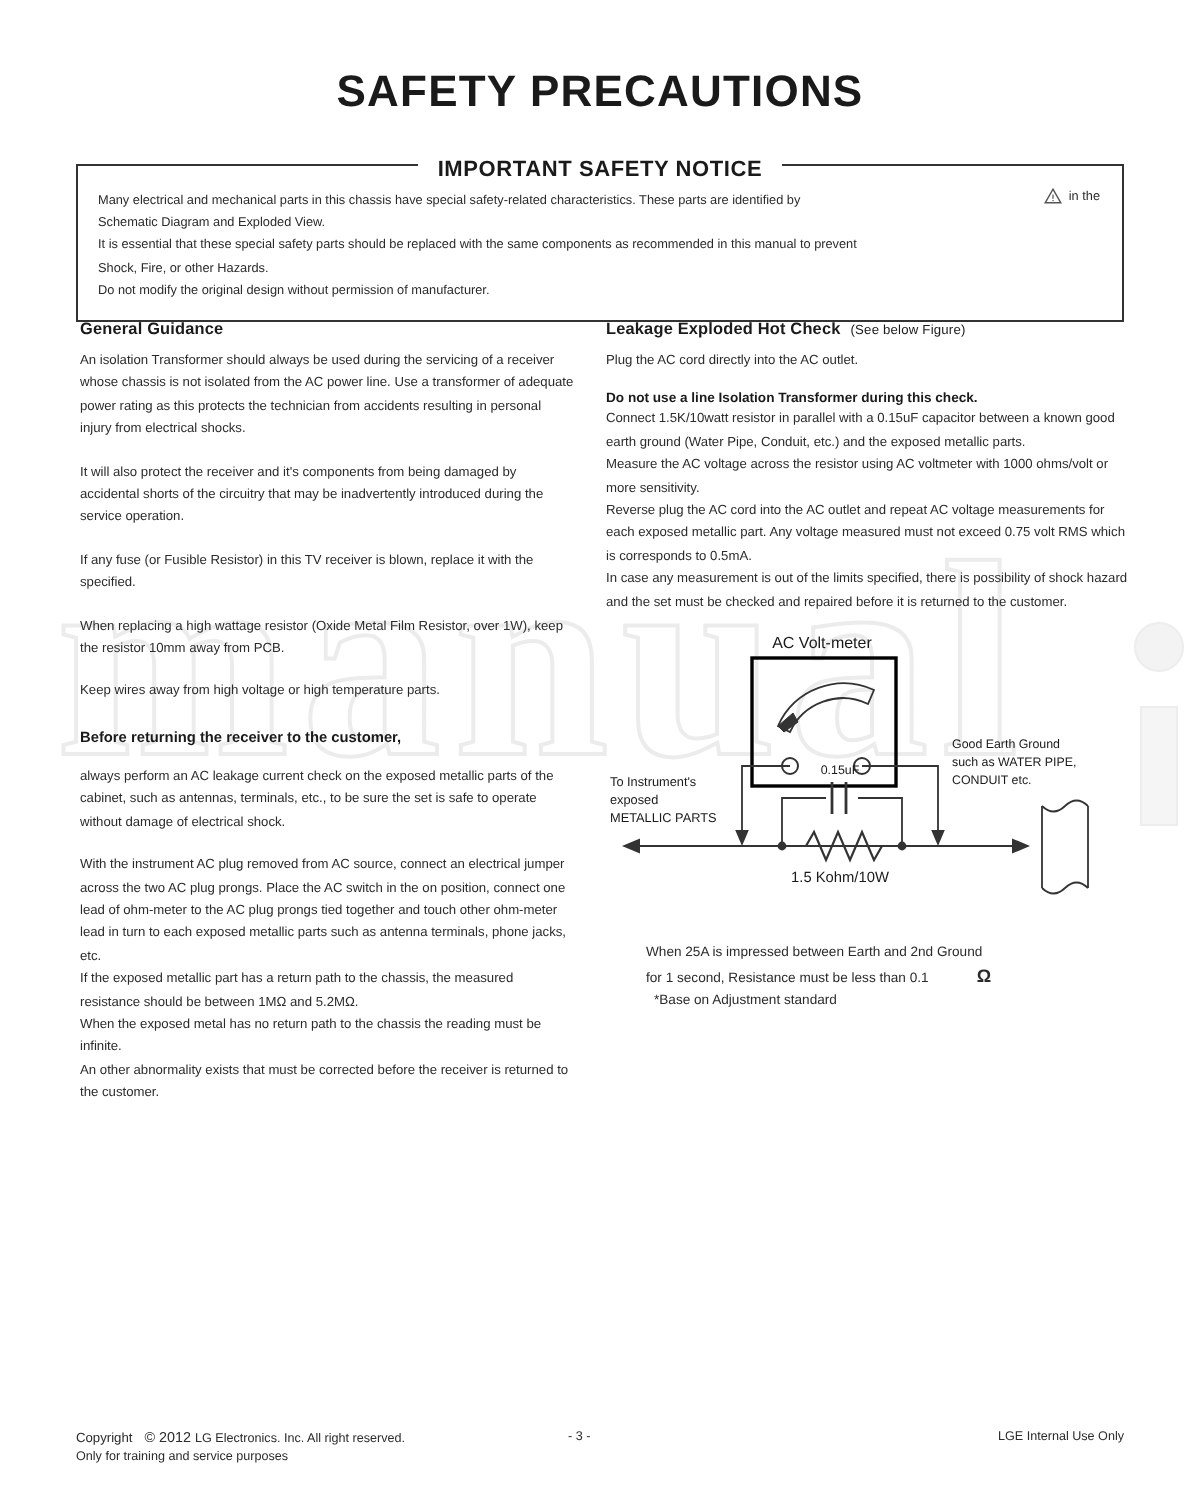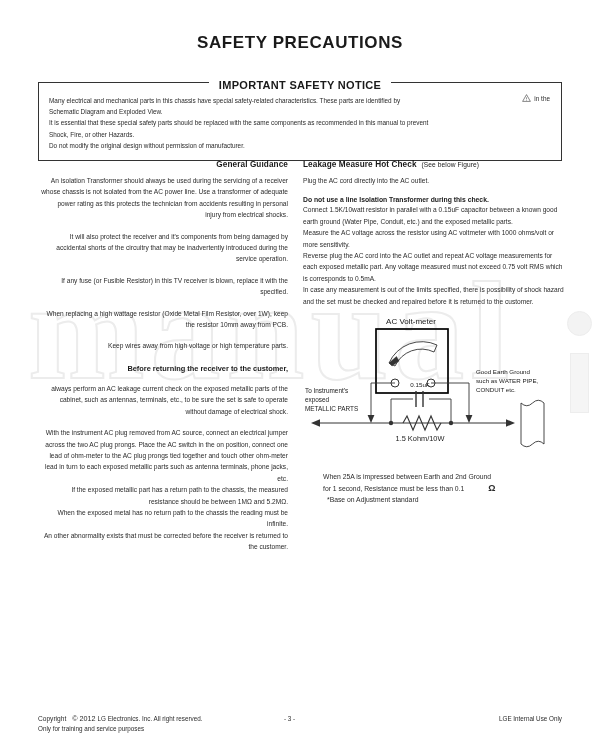--- a/index.html
+++ b/index.html
@@ -55,21 +55,21 @@
     position: relative;
     z-index: 2;
     width: 600px;
     height: 744px;
     padding: 0;
   }
 
   
   .page-title {
     text-align: center;
-    font-size: 17px;
+    font-size: 22px;
     font-weight: bold;
     letter-spacing: 0.6px;
     margin: 0;
     padding-top: 33px;
   }
 
   
   .notice-wrap {
     position: absolute;
     left: 38px;
@@ -112,21 +112,21 @@
     gap: 3px;
     color: #2a2a2a;
   }
   .warn-tri { display: block; }
 
   
   .col {
     position: absolute;
     top: 160px;
   }
-  .col-left  { left: 40px;  width: 248px; text-align: right; }
+  .col-left  { left: 40px;  width: 248px; }
   .col-right { left: 303px; width: 262px; }
 
   h2.sec {
     font-size: 8.2px;
     font-weight: bold;
     margin: 0 0 6px 0;
     letter-spacing: 0.1px;
   }
   h2.sec .sub {
     font-weight: normal;
@@ -241,21 +241,21 @@
 
     <p class="body-txt tight">With the instrument AC plug removed from AC source, connect an electrical jumper across the two AC plug prongs. Place the AC switch in the on position, connect one lead of ohm-meter to the AC plug prongs tied together and touch other ohm-meter lead in turn to each exposed metallic parts such as antenna terminals, phone jacks, etc.</p>
     <p class="body-txt tight">If the exposed metallic part has a return path to the chassis, the measured resistance should be between 1MΩ and 5.2MΩ.</p>
     <p class="body-txt tight">When the exposed metal has no return path to the chassis the reading must be infinite.</p>
     <p class="body-txt tight">An other abnormality exists that must be corrected before the receiver is returned to the customer.</p>
   </div>
 
   <div class="col col-right">
 
     <h2 class="sec">
-      <span>Leakage Measure Hot Check</span><span class="sub">(See below Figure)</span>
+      <span>Leakage Exploded Hot Check</span><span class="sub">(See below Figure)</span>
     </h2>
     <p class="body-txt">Plug the AC cord directly into the AC outlet.</p>
 
     <p class="bold-line">Do not use a line Isolation Transformer during this check.</p>
     <p class="body-txt tight">Connect 1.5K/10watt resistor in parallel with a 0.15uF capacitor between a known good earth ground (Water Pipe, Conduit, etc.) and the exposed metallic parts.</p>
     <p class="body-txt tight">Measure the AC voltage across the resistor using AC voltmeter with 1000 ohms/volt or more sensitivity.</p>
     <p class="body-txt tight">Reverse plug the AC cord into the AC outlet and repeat AC voltage measurements for each exposed metallic part. Any voltage measured must not exceed 0.75 volt RMS which is corresponds to 0.5mA.</p>
     <p class="body-txt tight">In case any measurement is out of the limits specified, there is possibility of shock hazard and the set must be checked and repaired before it is returned to the customer.</p>
 
 

